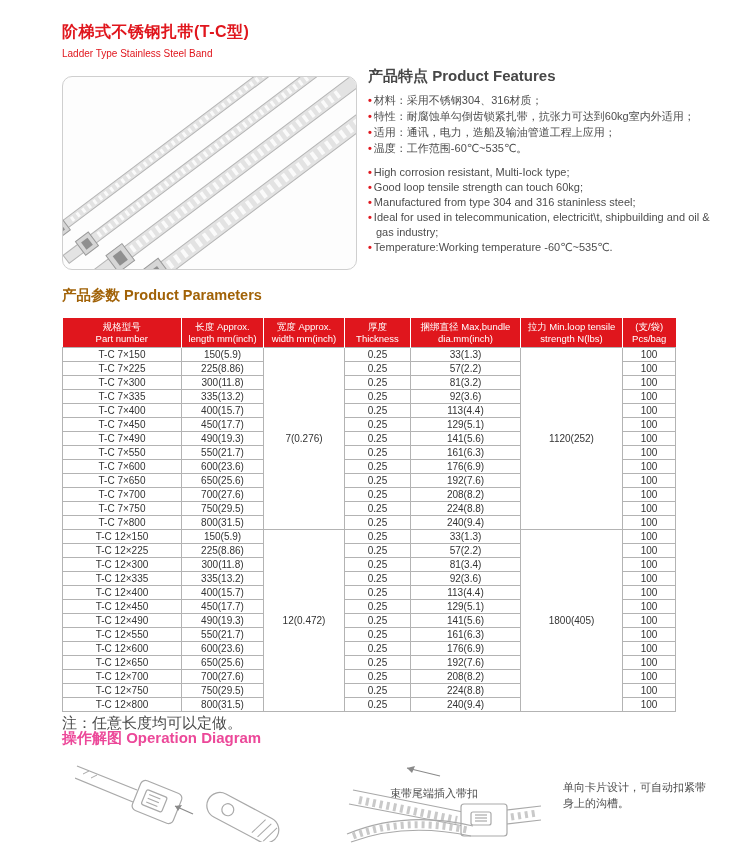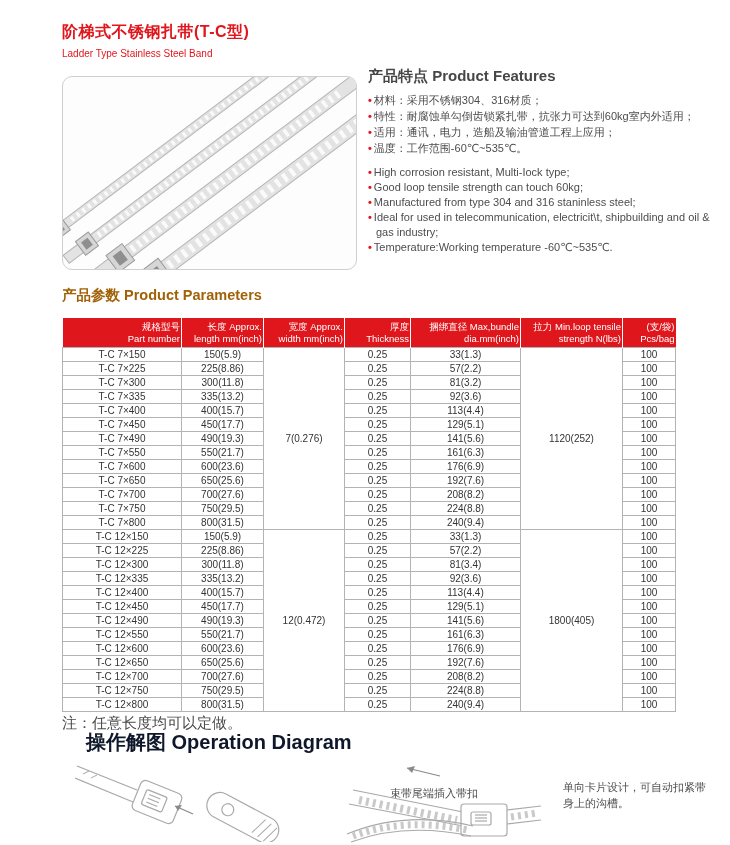--- a/index.html
+++ b/index.html
@@ -27,26 +27,26 @@
   .features li{font-size:11px;line-height:16px;color:var(--body);padding-left:8px;}
   .features li::before{content:"\2022";color:var(--red);margin-left:-8px;margin-right:2px;font-weight:bold;}
   .features ul.en{margin-top:9px;}
   .features ul.en li{line-height:15px;}
 
   
   .params-heading{position:absolute;left:62px;top:286px;font-size:14.5px;font-weight:bold;color:#a16207;}
   .params-table{position:absolute;left:62px;top:318px;width:613px;border-collapse:collapse;table-layout:fixed;}
   .params-table th{background:var(--red);color:#fff;font-weight:normal;font-size:9.5px;line-height:1.22;padding:3px 1px;border-left:1px solid #fff;vertical-align:middle;}
   .params-table th:first-child{border-left:none;}
-  .params-table th .l1,.params-table th .l2{display:block;text-align:right;}
+  .params-table th .l1,.params-table th .l2{display:block;}
   .params-table td{border:1px solid var(--line);text-align:center;font-size:10px;color:#333;height:13px;padding:0 1px;line-height:13px;background:#fff;}
   .note{position:absolute;left:62px;top:714px;font-size:15px;color:#4a4a4a;}
 
   
-  .op-heading{position:absolute;left:62px;top:729px;font-size:20px;font-weight:bold;color:#0f172a;margin-left:24px;}
+  .op-heading{position:absolute;left:62px;top:729px;font-size:15px;font-weight:bold;color:#ec4899;}
   .diagram{position:absolute;}
   .caption{position:absolute;font-size:11px;color:#4d4d4d;line-height:16px;}
   .cap-left{left:390px;top:785px;width:160px;}
   .cap-right{left:563px;top:779px;width:162px;}
 
   svg{display:block;}
 </style>
 </head>
 <body>
 

